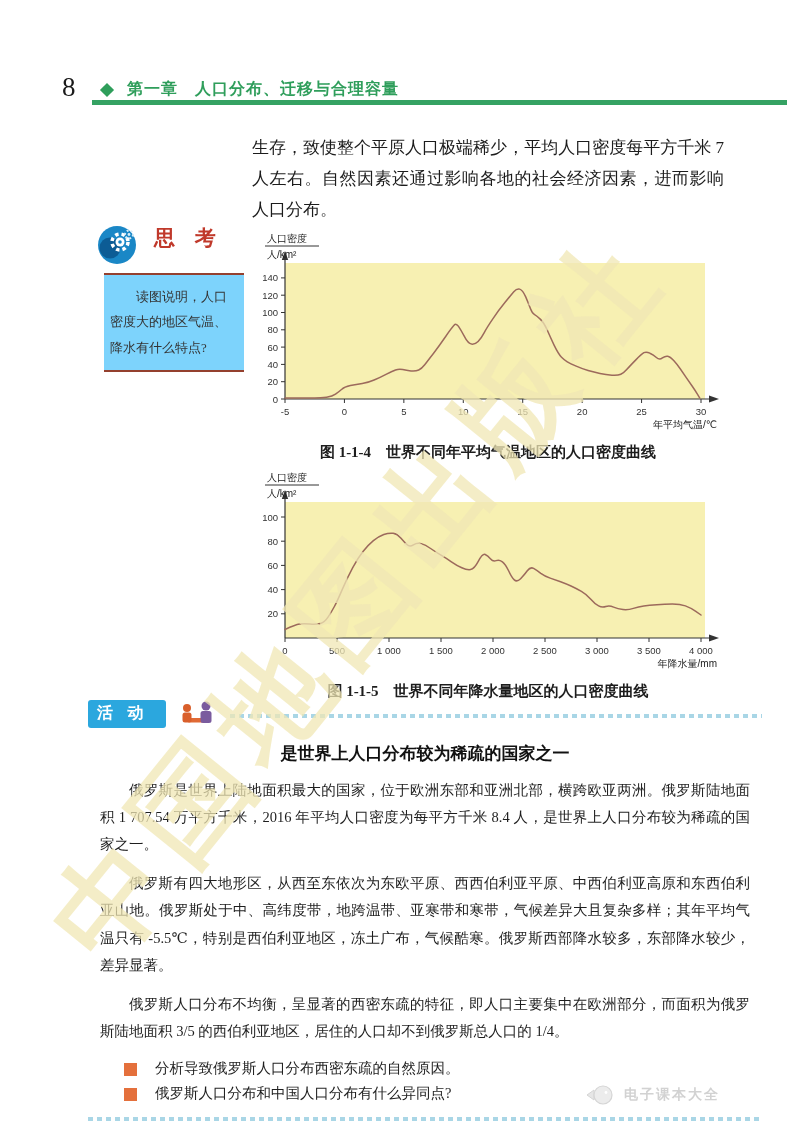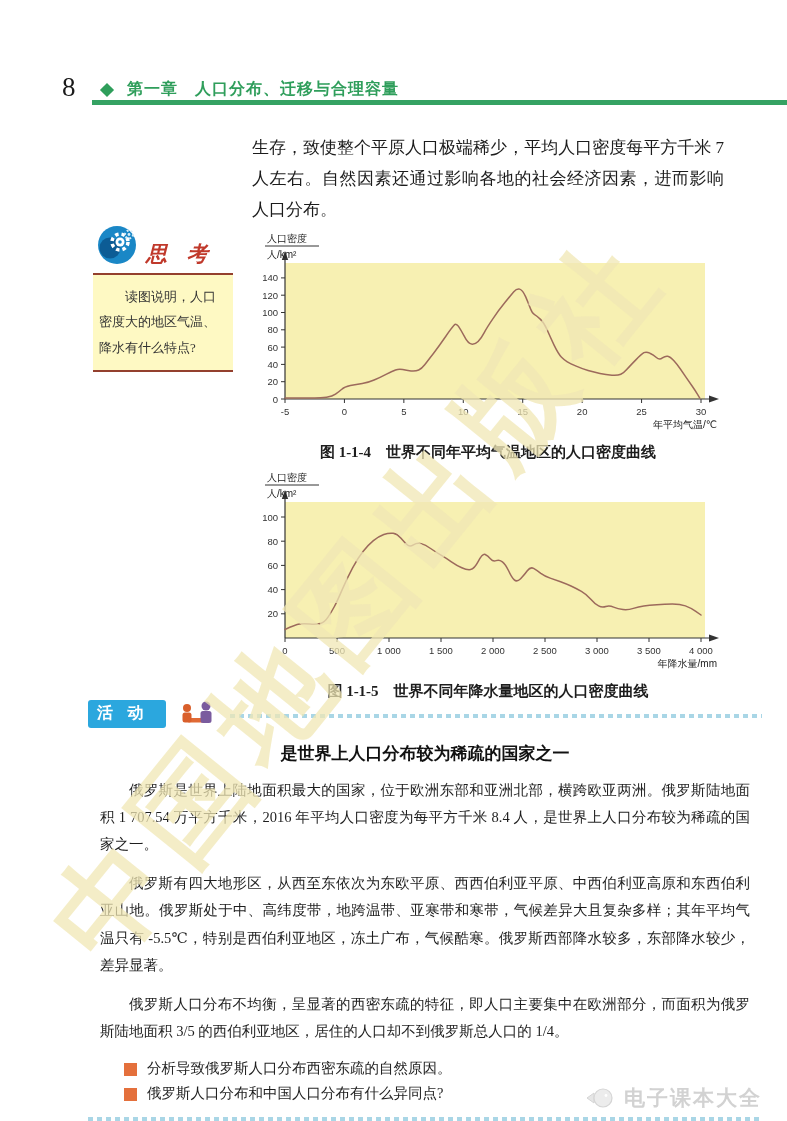--- a/index.html
+++ b/index.html
@@ -13,24 +13,24 @@
   .chapter-title{font-family:"Liberation Sans","DejaVu Sans",sans-serif;font-weight:bold;
                  font-size:16px;color:#2f9e5b;letter-spacing:1px;}
   .header-rule{position:absolute;left:92px;top:100px;right:0;height:5px;background:#35a263;}
 
   
   .intro{position:absolute;left:252px;top:116px;width:472px;font-size:17px;line-height:1.82;
          text-align:justify;color:#1c1c1c;}
 
   
   .think{position:absolute;left:88px;top:224px;width:148px;}
-  .think-head{display:flex;align-items:flex-end;gap:6px;margin-left:8px;font-style:italic;}
+  .think-head{display:flex;align-items:flex-start;gap:14px;margin-left:8px;}
   .think-title{font-family:"Liberation Sans","DejaVu Sans",sans-serif;font-weight:bold;
                font-size:21px;color:#c0392b;letter-spacing:7px;}
-  .think-box{margin-top:5px;margin-left:5px;width:128px;background:#fef9c3;
+  .think-box{margin-top:5px;margin-left:16px;width:128px;background:#7dd3fc;
              border-top:2px solid #94402e;border-bottom:2px solid #94402e;padding:9px 6px 10px 6px;}
   .think-box p{margin:0;font-size:13px;line-height:1.95;color:#333;text-indent:2em;}
 
   
   .fig{position:absolute;left:253px;margin:0;}
   .fig svg{display:block;}
   .fig figcaption{width:470px;text-align:center;font-size:15px;font-weight:bold;color:#1d1d1d;margin-top:12px;}
   #fig1{top:231px;}
   #fig2{top:470px;}
   .tick{font:9.5px "Liberation Sans","DejaVu Sans",sans-serif;fill:#333;}
@@ -41,32 +41,32 @@
   .act-head{display:flex;align-items:center;}
   .act-badge{background:#2ba7de;color:#fff;font-family:"Liberation Sans","DejaVu Sans",sans-serif;
              font-weight:bold;font-size:16px;letter-spacing:5px;padding:3px 18px 4px 9px;border-radius:3px;}
   .act-people{margin-left:12px;}
   .wave{height:4px;background:repeating-linear-gradient(90deg,#a9d6e6 0 5px,rgba(0,0,0,0) 5px 9px);}
   .act-head .wave{flex:1;margin-left:14px;margin-top:4px;}
   .act-title{text-align:center;font-family:"Liberation Sans","DejaVu Sans",sans-serif;
              font-weight:bold;font-size:17px;color:#111;margin:14px 0 10px 0;}
   .act-body p{margin:12px;font-size:14.5px;line-height:1.87;text-align:justify;text-indent:2em;color:#1e1e1e;}
   .act-questions{margin:14px 0 0 36px;}
-  .act-q{display:flex;align-items:flex-start;margin-bottom:6px;font-size:14.5px;color:#1e1e1e;}
+  .act-q{display:flex;align-items:flex-start;margin-bottom:6px;font-size:14.5px;color:#1e1e1e;gap:8px;}
   .q-square{flex:0 0 13px;width:13px;height:13px;background:#e4703c;margin:4px 10px 0 0;}
   .bottom-wave{margin-top:14px;}
 
   
   .wm-diagonal{position:absolute;left:76px;top:870px;font-size:112px;letter-spacing:16px;
                white-space:nowrap;font-family:"Liberation Sans",sans-serif;font-weight:bold;
                color:rgba(240,231,180,0.75);transform:rotate(-51deg);transform-origin:left center;
                z-index:5;pointer-events:none;}
   .bottom-wm{position:absolute;left:586px;top:1084px;display:flex;align-items:center;gap:8px;z-index:6;}
   .bottom-wm-text{font-family:Liberation Mono, monospace;font-weight:bold;
-                  font-size:21px;color:#d2d2d2;letter-spacing:2px;}
+                  font-size:14px;color:#d2d2d2;letter-spacing:2px;}
 
   .z-content{z-index:3;}
   .z-chart{z-index:1;}
 </style>
 </head>
 <body>
 
 <div class="page">
 
   <div class="page-num z-content">8</div>

